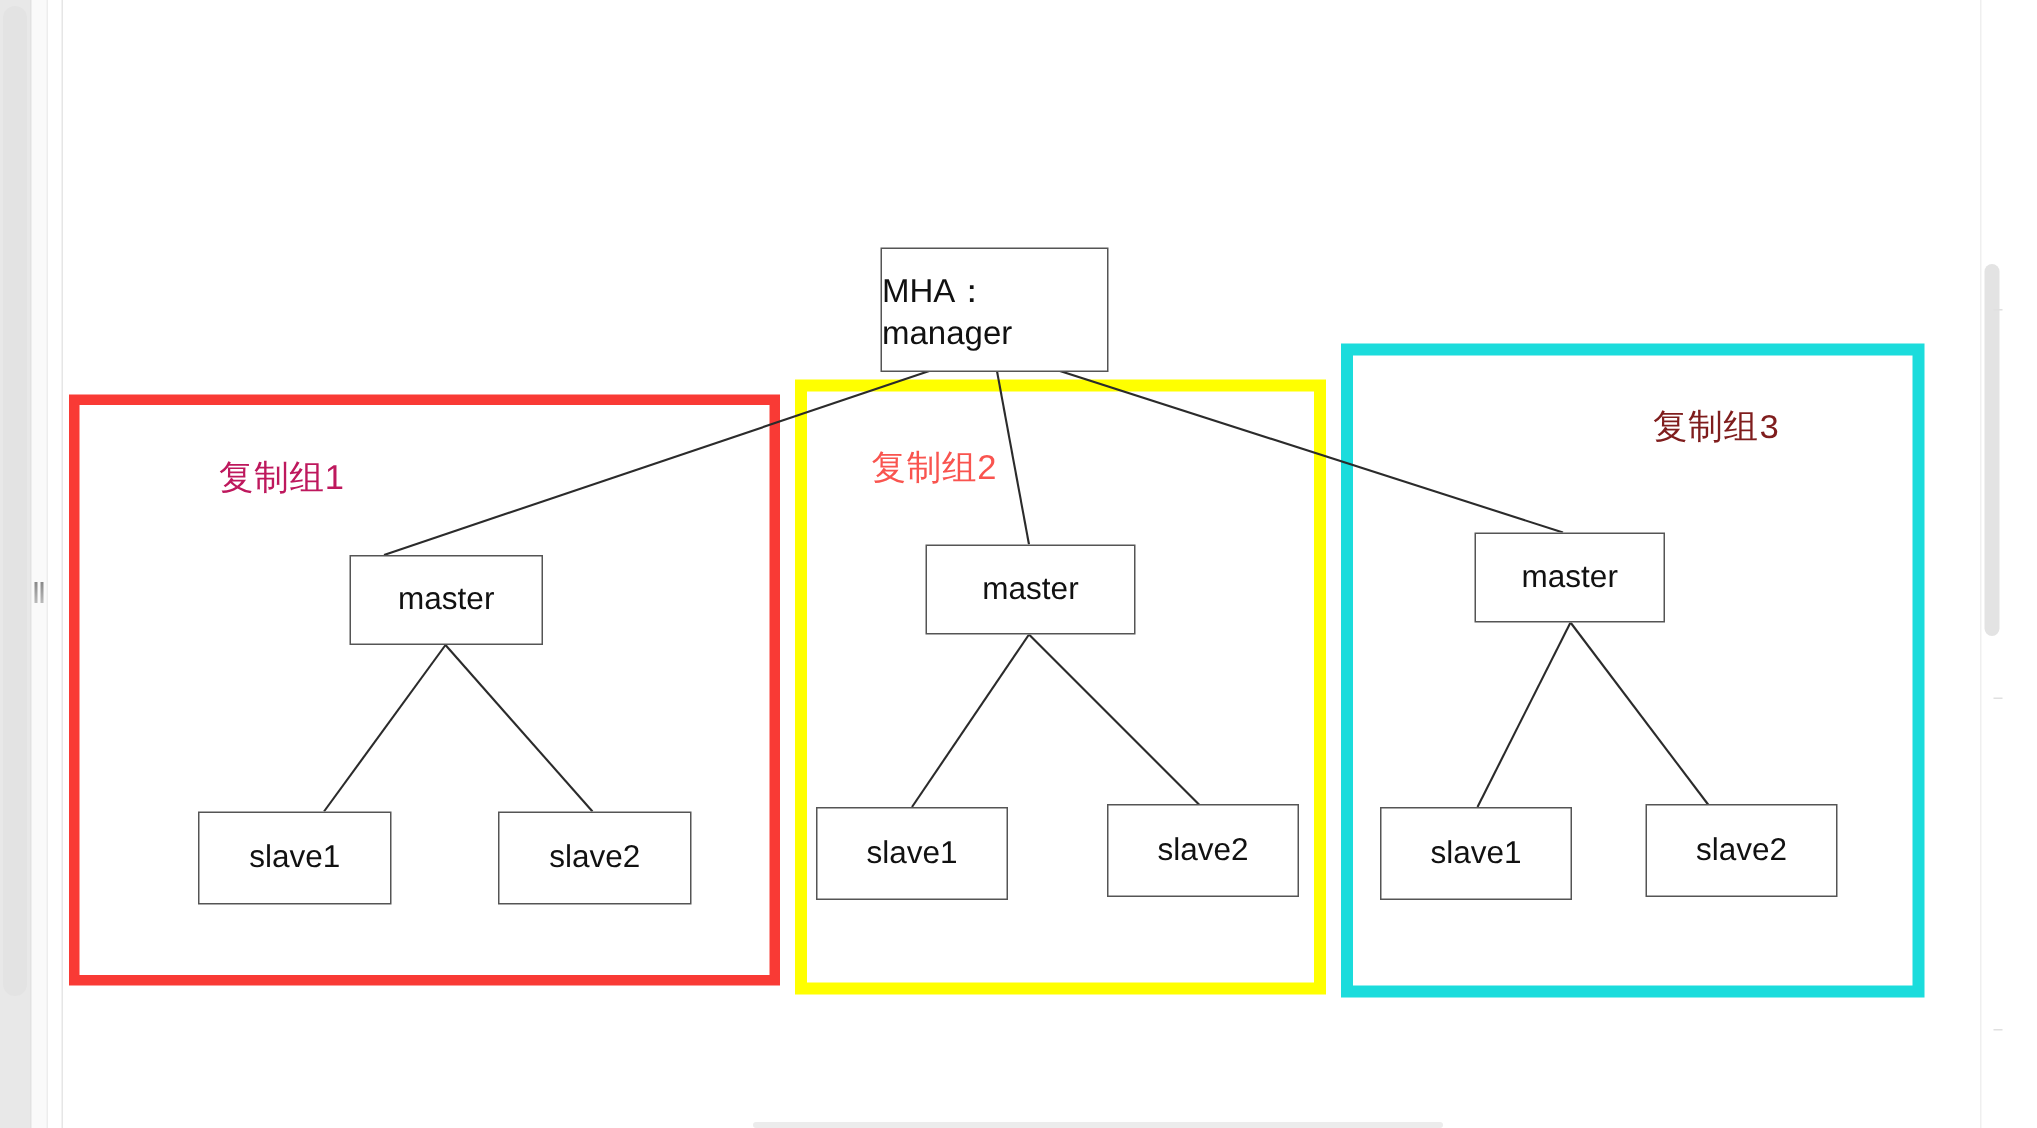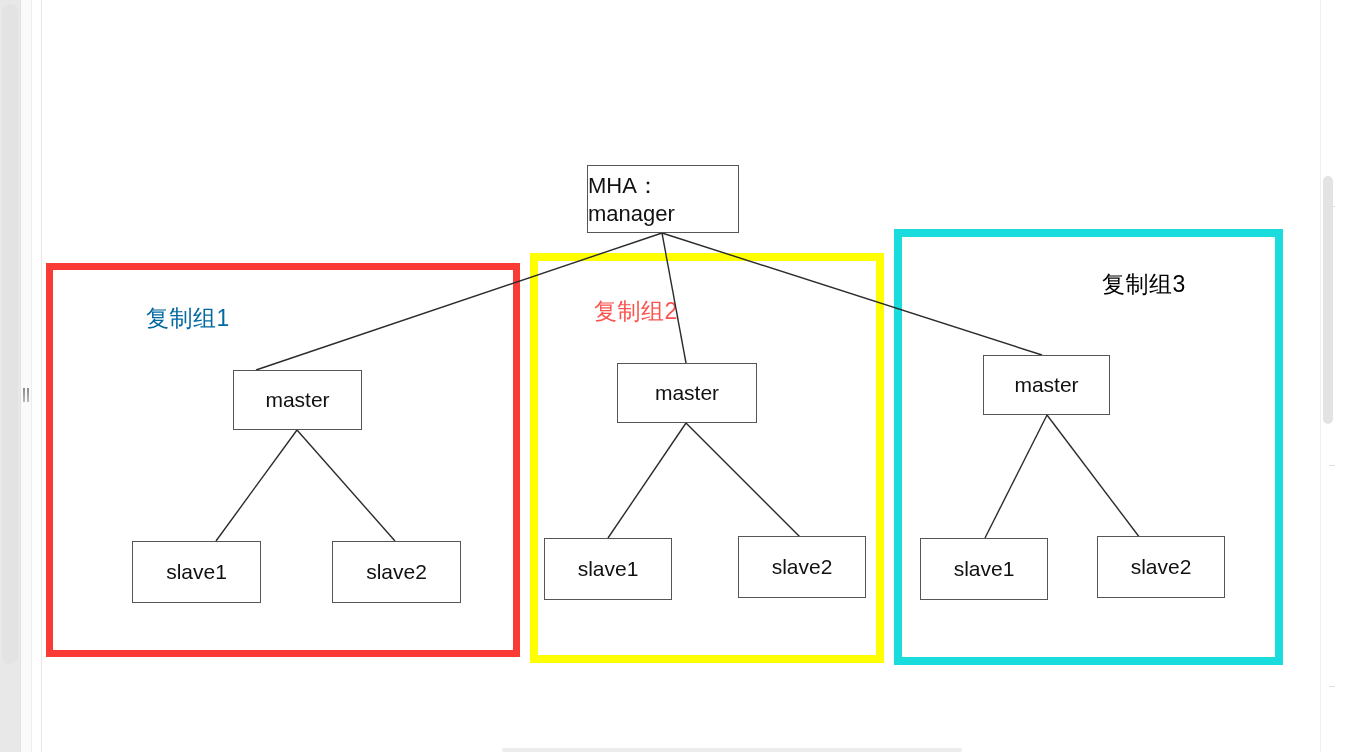--- a/index.html
+++ b/index.html
@@ -204,52 +204,52 @@
       <line x1="255" y1="430" x2="174" y2="541" stroke="#2b2b2b" stroke-width="1.4"></line>
       <line x1="255" y1="430" x2="353" y2="541" stroke="#2b2b2b" stroke-width="1.4"></line>
 
       <line x1="644" y1="423" x2="566" y2="538" stroke="#2b2b2b" stroke-width="1.4"></line>
       <line x1="644" y1="423" x2="759" y2="538" stroke="#2b2b2b" stroke-width="1.4"></line>
 
       <line x1="1005" y1="415" x2="943" y2="538" stroke="#2b2b2b" stroke-width="1.4"></line>
       <line x1="1005" y1="415" x2="1098" y2="538" stroke="#2b2b2b" stroke-width="1.4"></line>
     </svg>
 
-    <div class="node manager" style="left:545px; top:165px; width:152px; height:68px;">
+    <div class="node manager" style="left:545px; top:165px; width:152px; height:83px;">
       <span>MHA： manager</span>
     </div>
 
     <div class="group" style="left:4px; top:263px; width:474px; height:394px; border:7px solid #F93A35;"></div>
-    <div class="group-label" style="left:104px; top:303px; color:#0369a1;text-align:center;">复制组1</div>
+    <div class="group-label" style="left:104px; top:303px; color:#be185d;text-align:center;">复制组1</div>
 
     <div class="node" style="left:191px; top:370px; width:129px; height:60px;">
       <span>master</span>
     </div>
     <div class="node" style="left:90px; top:541px; width:129px; height:62px;">
       <span>slave1</span>
     </div>
     <div class="node" style="left:290px; top:541px; width:129px; height:62px;">
       <span>slave2</span>
     </div>
 
     <div class="group" style="left:488px; top:253px; width:354px; height:410px; border:8px solid #FFFF00;"></div>
-    <div class="group-label" style="left:552px; top:296px; color:#F9544F;">复制组2</div>
+    <div class="group-label" style="left:539px; top:296px; color:#F9544F;">复制组2</div>
 
     <div class="node" style="left:575px; top:363px; width:140px; height:60px;">
       <span>master</span>
     </div>
     <div class="node" style="left:502px; top:538px; width:128px; height:62px;">
       <span>slave1</span>
     </div>
     <div class="node" style="left:696px; top:536px; width:128px; height:62px;">
       <span>slave2</span>
     </div>
 
     <div class="group" style="left:852px; top:229px; width:389px; height:436px; border:8px solid #1BDCDC;"></div>
-    <div class="group-label" style="left:1060px; top:269px; color:#000000;">复制组3</div>
+    <div class="group-label" style="left:1060px; top:269px; color:#7f1d1d;font-family:Liberation Mono, monospace;">复制组3</div>
 
     <div class="node" style="left:941px; top:355px; width:127px; height:60px;">
       <span>master</span>
     </div>
     <div class="node" style="left:878px; top:538px; width:128px; height:62px;">
       <span>slave1</span>
     </div>
     <div class="node" style="left:1055px; top:536px; width:128px; height:62px;">
       <span>slave2</span>
     </div>

